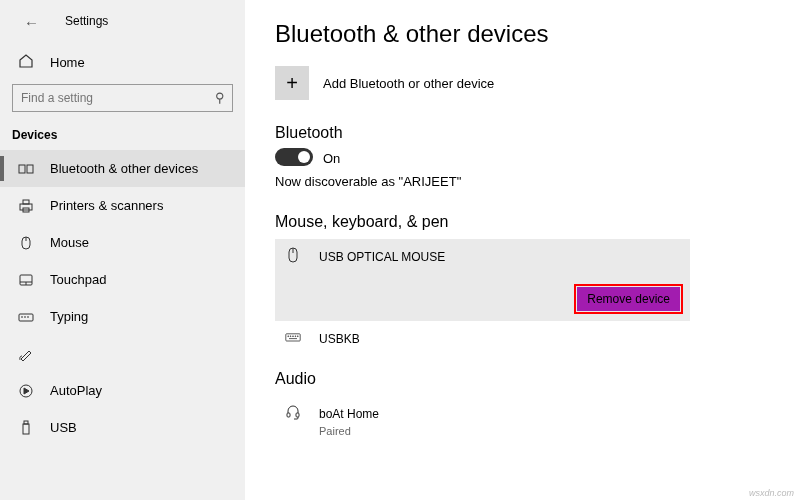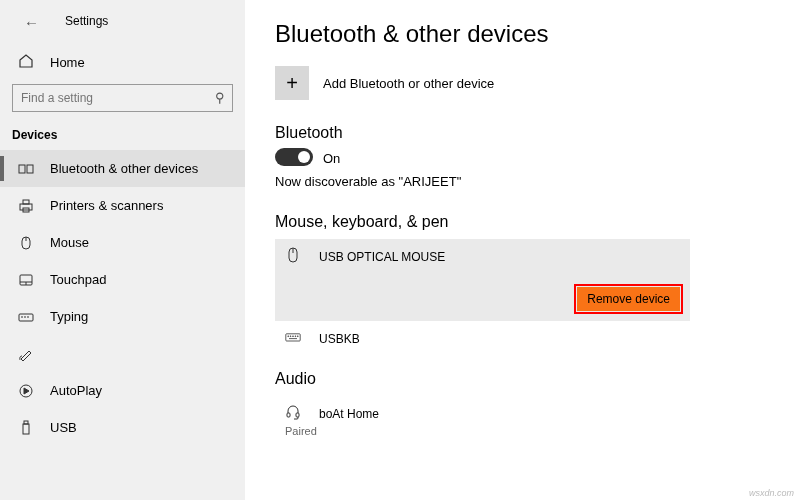--- a/index.html
+++ b/index.html
@@ -27,22 +27,22 @@
   .toggle-row { display:flex; align-items:flex-end; margin-bottom:8px; }
   .toggle { width:38px; height:18px; border-radius:9px; background:#333; position:relative; margin-right:10px; }
   .toggle .knob { width:12px; height:12px; border-radius:50%; background:#fff; position:absolute; top:3px; right:3px; }
   .discover { font-size:13px; margin-bottom:24px; }
   .sec-head { font-size:16px; font-weight:400; margin-bottom:8px; }
   .dev-list { width:415px; }
   .dev-item { padding: 8px 10px 8px 10px; display:flex; flex-direction:column; font-size:12px; }
   .dev-item.selected { background:#eaeaea; min-height:82px; position:relative; }
   .dev-top { display:flex; align-items:center; }
   .dev-top .dicon { width:20px; margin-right:14px; }
-  .dev-sub { font-size:11px; color:#666; margin-top:2px; }
-  .remove-btn { position:absolute; right:10px; bottom:10px; height:24px; padding: 0 10px; background:#f97316; border:none; font-size:12px; cursor:pointer; outline:2px solid red; outline-offset:1px; }
+  .dev-sub { font-size:11px; color:#666; margin-left:34px; margin-top:2px; }
+  .remove-btn { position:absolute; right:10px; bottom:10px; height:24px; padding: 0 10px; background:#a21caf; border:none; font-size:12px; cursor:pointer; outline:2px solid red; outline-offset:1px; }
   .watermark { position:absolute; right:6px; bottom:2px; font-size:9px; color:#bbb;font-style:italic; }
   svg { width:16px; height:16px; }
 </style>
 </head>
 <body>
 
 <div class="sidebar">
   <div class="title-row">
     <span class="back">←</span>
     <span>Settings</span>

